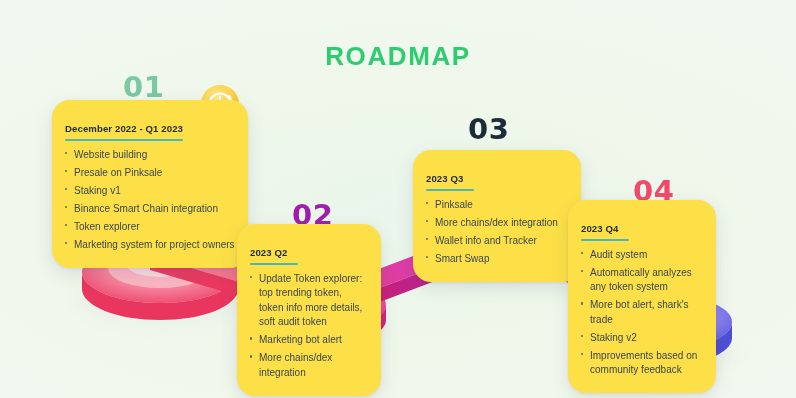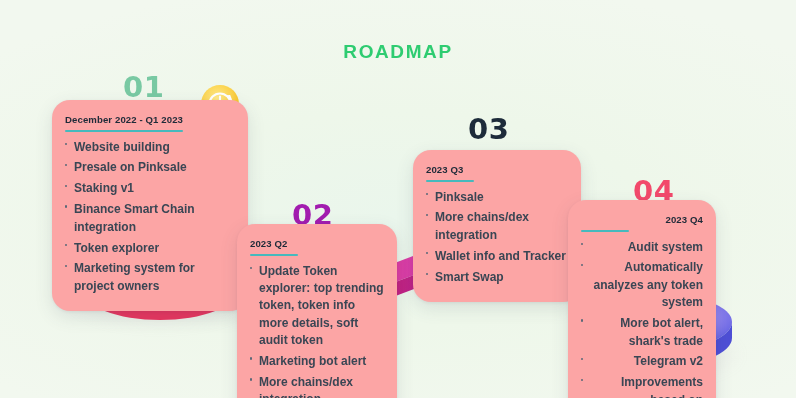--- a/index.html
+++ b/index.html
@@ -10,68 +10,68 @@
       radial-gradient(ellipse 70% 60% at 50% 55%, #eaf6ec 0%, #eef7ea 45%, #f2f8ef 100%),
       #f1f7ef;
     position:relative;
   }
   .stage { position:absolute; inset:0; }
 
   
   .title {
     position:absolute; left:0; right:0; top:41px;
     text-align:center;
-    font-size:19px; font-weight:bold; letter-spacing:1.6px;
+    font-size:26px; font-weight:bold; letter-spacing:1.6px;
     color:#2ecc71;
   }
 
   
   .ribbon { position:absolute; left:0; top:0; width:796px; height:398px; pointer-events:none; }
 
   
   .num {
     position:absolute; font-size:29px; font-weight:bold;
     letter-spacing:0.5px; font-family:"DejaVu Sans", sans-serif;
   }
   #num-01 { left:123px; top:70px;  color:#79c9a3; }
   #num-02 { left:292px; top:198px; color:#a21caf; }
   #num-03 { left:468px; top:112px; color:#1d2b3a; }
   #num-04 { left:633px; top:174px; color:#f2496b; }
 
   
   .card {
-    position:absolute; background:#fca5a5; border-radius:18px;
+    position:absolute; background:#fde047; border-radius:18px;
     box-shadow:0 6px 18px rgba(60,70,90,.13), 0 1px 3px rgba(60,70,90,.08);
-    padding:14px 13px 12px 13px;
+    padding:23px 13px 12px 13px;
   }
   .card h3 {
     font-size:9.6px; font-weight:bold; color:#1e2a38;
     padding-bottom:3px; margin-bottom:2px; letter-spacing:.1px;
   }
   .card .rule {
     width:72px; height:1.6px; background:#46b9bd; border-radius:2px;
     margin-bottom:7px;
   }
   .card ul { list-style:none; }
   .card li {
     position:relative; padding-left:9px; margin-bottom:3.5px;
-    font-size:12px; line-height:1.45; color:#3a4654;font-weight:bold;
+    font-size:10px; line-height:1.45; color:#3a4654;
   }
   .card li:before {
     content:""; position:absolute; left:0; top:4.2px;
     width:2.4px; height:2.4px; border-radius:50%; background:#5b6878;
   }
 
   #card-01 { left:52px;  top:100px; width:196px; }
   #card-01 .rule { width:118px; }
-  #card-02 { left:237px; top:224px; width:160px; }
+  #card-02 { left:237px; top:224px; width:144px; }
   #card-02 .rule { width:48px; }
   #card-03 { left:413px; top:150px; width:168px; }
   #card-03 .rule { width:48px; }
-  #card-04 { left:568px; top:200px; width:148px;text-align:right; }
+  #card-04 { left:568px; top:200px; width:148px; }
   #card-04 .rule { width:48px; }
 
   
   .clock { position:absolute; width:44px; height:44px; }
   #clock-1 { left:198px; top:82px; }
   #clock-2 { left:548px; top:191px; width:34px; height:34px; }
 </style>
 </head>
 <body>
 
@@ -257,18 +257,18 @@
     </ul>
   </div>
 
   <div class="card" id="card-04">
     <h3>2023 Q4</h3>
     <div class="rule"></div>
     <ul>
       <li>Audit system</li>
       <li>Automatically analyzes any token system</li>
       <li>More bot alert, shark's trade</li>
-      <li>Telegram v2</li>
+      <li>Staking v2</li>
       <li>Improvements based on community feedback</li>
     </ul>
   </div>
 
 </div>
 
 </body></html>

